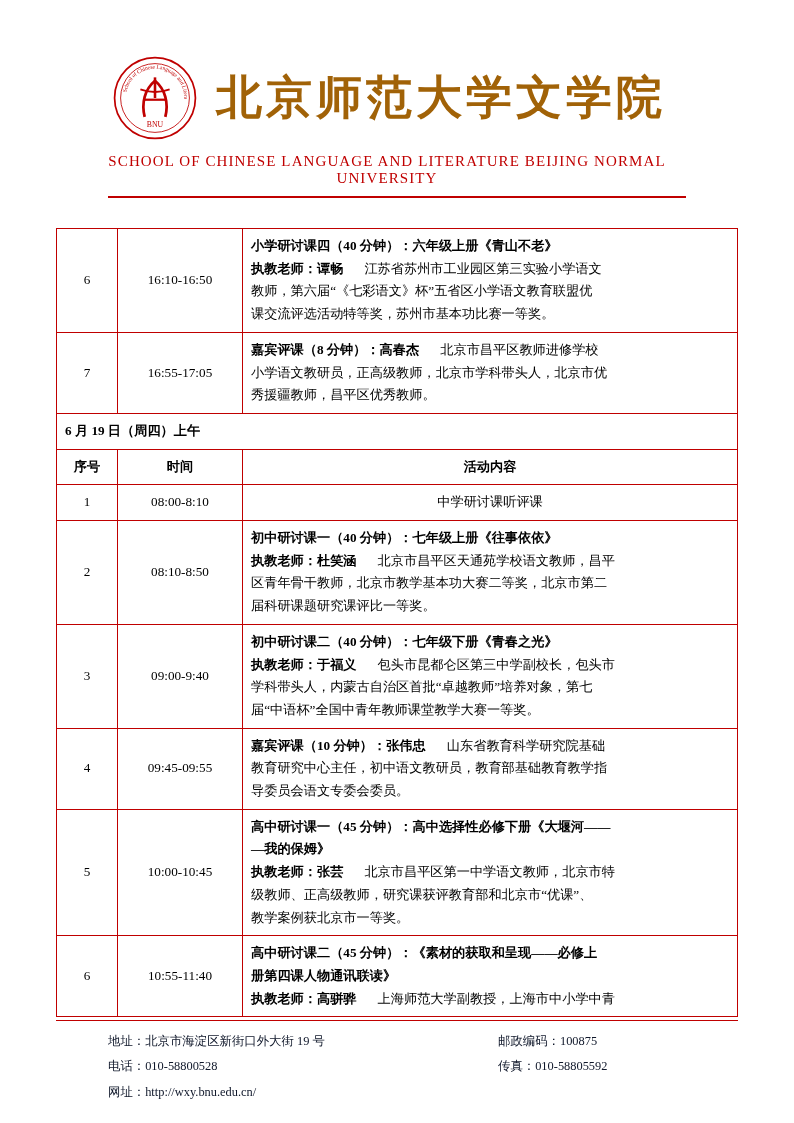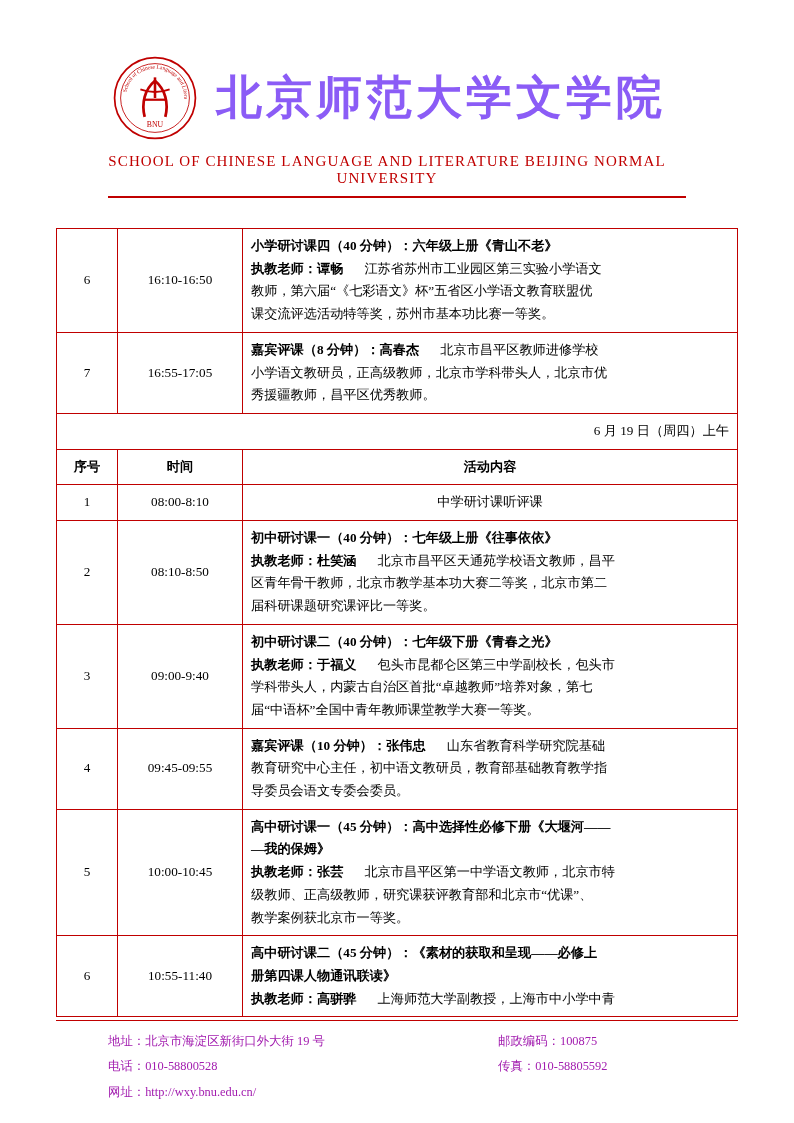--- a/index.html
+++ b/index.html
@@ -37,21 +37,21 @@
     width: 86px;
     height: 86px;
     flex: 0 0 86px;
     position: relative;
   }
   .logo svg { display:block; }
   .org-title {
     font-family: "Liberation Serif", "DejaVu Serif", serif;
     font-size: 46px;
     font-weight: bold;
-    color: #8b5cf6;
+    color: #a16207;
     letter-spacing: 4px;
     line-height: 1;
     white-space: nowrap;
   }
   .org-subtitle {
     margin-top: 12px;
     text-align: center;
     color: #c00000;
     font-size: 15px;
     letter-spacing: 1.1px;
@@ -93,22 +93,22 @@
     margin-top: 12px;
   }
   td.col-content {
     text-align: left;
     margin-left: 21px;
   }
   td.center {
     text-align: center;
   }
   .daybar {
-    text-align: right;
-    font-weight: normal;
+    text-align: left;
+    font-weight: bold;
     font-size: 13.5px;
     padding: 7px 0;
     margin-top: 47px;
   }
   .colheads td {
     text-align: center;
     font-weight: bold;
     border-radius: 13px;
   }
   .line {
@@ -126,21 +126,21 @@
     padding: 0 56px;
   }
   .footer-rule {
     border-top: 1px solid #c00000;
     margin: 0 0 8px 0;
   }
   .footer-grid {
     font-family: "Liberation Serif", "DejaVu Serif", serif;
     font-size: 12.4px;
     line-height: 2.05;
-    color: #a21caf;
+    color: #0f172a;
   }
   .footer-line {
     display: flex;
   }
   .footer-left {
     width: 300px;
     padding-left: 52px;
   }
   .footer-right {
     flex: 1;

